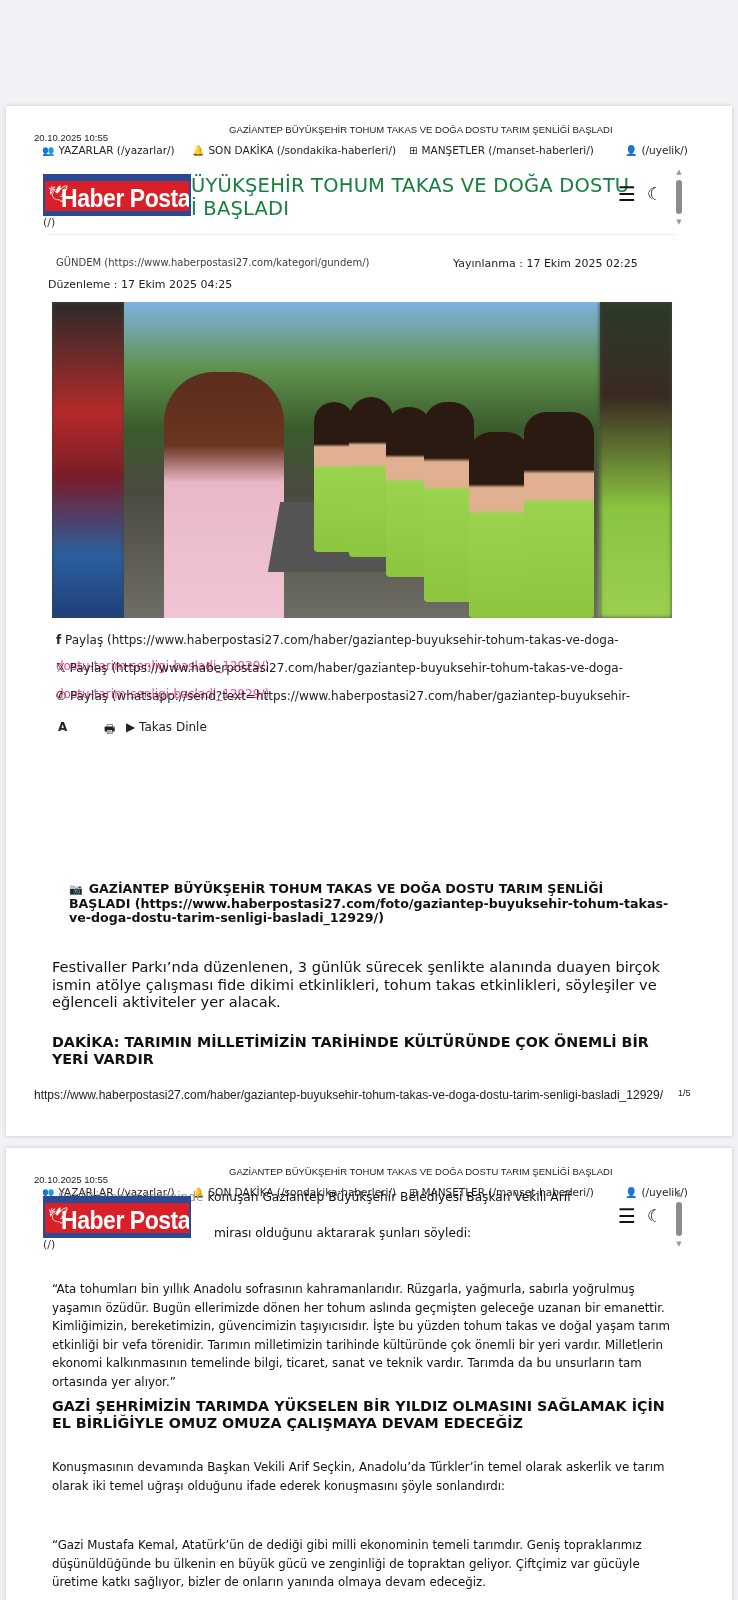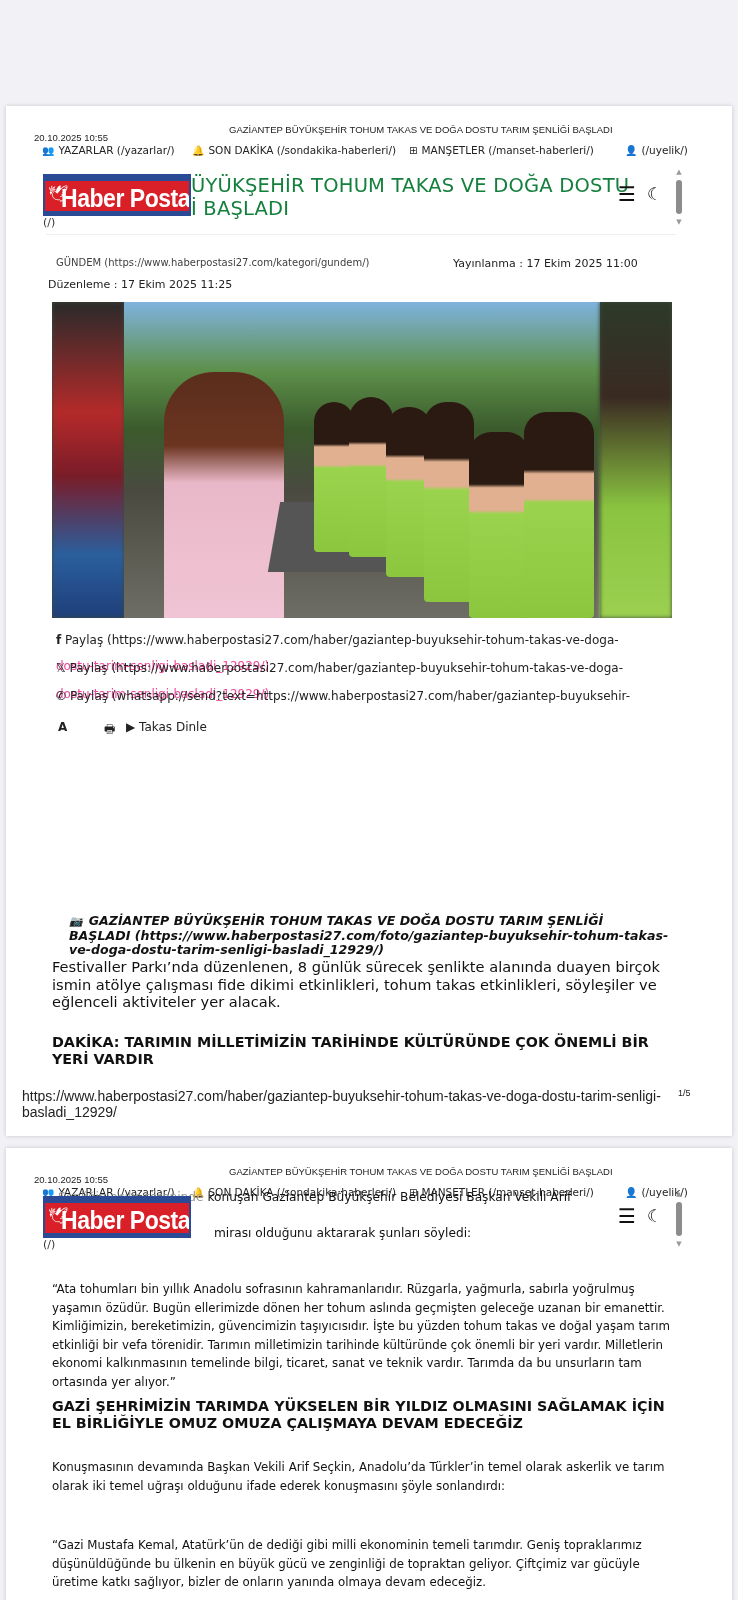--- a/index.html
+++ b/index.html
@@ -49,27 +49,27 @@
   .scene .woman { position: absolute; left: 40px; top: 70px; width: 120px; height: 246px; border-radius: 50px 50px 0 0; background: linear-gradient(180deg, #5a2d1c 0%, #6b3520 30%, #e9b8c8 45%, #f0c4d4 100%); }
   .scene .tray { position: absolute; left: 150px; top: 200px; width: 130px; height: 70px; background: #555; transform: skewX(-10deg); }
   .scene .kid { position: absolute; border-radius: 22px 22px 4px 4px; background: linear-gradient(180deg, #2a1a12 0%, #2a1a12 28%, #e0b090 30%, #e0b090 42%, #9ad44e 44%, #8cc63f 100%); }
 
   .share { position: absolute; left: 50px; font-size: 12px; color: #222; white-space: nowrap; }
   .share.ov { color: #ec4899; }
 
   .quote { position: absolute; left: 46px; top: 650px; width: 620px; height: 108px; border: 1px solid #ccc; border-left: 7px solid #2b3f73; border-radius: 0 3px 3px 0; }
   .quote p { position: absolute; left: 20px; top: 16px; width: 580px; font-style: italic; font-size: 13.2px; line-height: 25px; color: #111; }
 
-  .foto-link { position: absolute; left: 63px; top: 808px; width: 600px; font-weight: bold; font-size: 12.6px; line-height: 14px; color: #111; font-style: italic; }
+  .foto-link { position: absolute; left: 63px; top: 776px; width: 600px; font-weight: bold; font-size: 12.6px; line-height: 14px; color: #111; }
   .foto-link .cam { color: #bbb; font-size: 11px; margin-right: 6px; }
 
   .lead { position: absolute; left: 46px; top: 852px; width: 620px; font-size: 14.6px; line-height: 17.5px; color: #111; }
   .h2 { position: absolute; left: 46px; width: 620px; font-weight: bold; font-size: 14.3px; line-height: 17px; color: #111; }
 
-  .foot-url { position: absolute; left: 16px; top: 982px; font-family: "Liberation Sans", sans-serif; font-size: 14px; color: #222; }
+  .foot-url { position: absolute; left: 28px; top: 982px; font-family: "Liberation Sans", sans-serif; font-size: 12px; color: #222; }
   .foot-page { position: absolute; left: 672px; top: 982px; font-family: "Liberation Sans", sans-serif; font-size: 9px; color: #222; }
 
   .p2-intro { position: absolute; left: 112px; top: 40px; width: 560px; font-size: 12.2px; line-height: 18px; color: #111; }
   .p2-intro .hidden-start { color: #999; }
   .body-text { position: absolute; left: 46px; width: 630px; font-size: 11.8px; line-height: 18.5px; color: #111; }
 </style>
 </head>
 <body>
 
 <div class="page page1">
@@ -110,22 +110,22 @@
   <span class="moon-ico" style="left:641px; top:78px">☾</span>
   <div class="scroll" style="left:668px; top:62px; height:60px">
     <span class="up" style="top:0">▲</span>
     <span class="thumb" style="top:12px"></span>
     <span class="dn" style="top:50px">▼</span>
   </div>
 
   <div class="hr" style="top:128px"></div>
 
   <div class="meta1">GÜNDEM (https://www.haberpostasi27.com/kategori/gundem/)</div>
-  <div class="meta-pub">Yayınlanma : 17 Ekim 2025 11:00</div>
-  <div class="meta2">Düzenleme : 17 Ekim 2025 11:25</div>
+  <div class="meta-pub">Yayınlanma : 17 Ekim 2025 02:25</div>
+  <div class="meta2">Düzenleme : 17 Ekim 2025 04:25</div>
 
   <div class="photo">
     <div class="blurL"></div>
     <div class="scene">
       <div class="woman"></div>
       <div class="tray"></div>
       <div class="kid" style="left:190px; top:100px; width:40px; height:150px;"></div>
       <div class="kid" style="left:225px; top:95px; width:44px; height:160px;"></div>
       <div class="kid" style="left:262px; top:105px; width:46px; height:170px;"></div>
       <div class="kid" style="left:300px; top:100px; width:50px; height:200px;"></div>
@@ -154,21 +154,21 @@
   <div class="share" style="top:614px; left:120px">
     <span>▶</span>
     <span>Takas Dinle</span>
   </div>
 
 
   <div class="foto-link">
     <span class="cam">📷</span><span>GAZİANTEP BÜYÜKŞEHİR TOHUM TAKAS VE DOĞA DOSTU TARIM ŞENLİĞİ BAŞLADI (https://www.haberpostasi27.com/foto/gaziantep-buyuksehir-tohum-takas-ve-doga-dostu-tarim-senligi-basladi_12929/)</span>
   </div>
 
-  <div class="lead">Festivaller Parkı’nda düzenlenen, 8 günlük sürecek şenlikte alanında duayen birçok ismin atölye çalışması fide dikimi etkinlikleri, tohum takas etkinlikleri, söyleşiler ve eğlenceli aktiviteler yer alacak.</div>
+  <div class="lead">Festivaller Parkı’nda düzenlenen, 3 günlük sürecek şenlikte alanında duayen birçok ismin atölye çalışması fide dikimi etkinlikleri, tohum takas etkinlikleri, söyleşiler ve eğlenceli aktiviteler yer alacak.</div>
 
   <div class="h2" style="top:928px">DAKİKA: TARIMIN MİLLETİMİZİN TARİHİNDE KÜLTÜRÜNDE ÇOK ÖNEMLİ BİR YERİ VARDIR</div>
 
   <div class="foot-url">https://www.haberpostasi27.com/haber/gaziantep-buyuksehir-tohum-takas-ve-doga-dostu-tarim-senligi-basladi_12929/</div>
   <div class="foot-page">1/5</div>
 </div>
 
 <div class="page page2">
   <div class="hdr-date">20.10.2025 10:55</div>
   <div class="hdr-title">GAZİANTEP BÜYÜKŞEHİR TOHUM TAKAS VE DOĞA DOSTU TARIM ŞENLİĞİ BAŞLADI</div>

